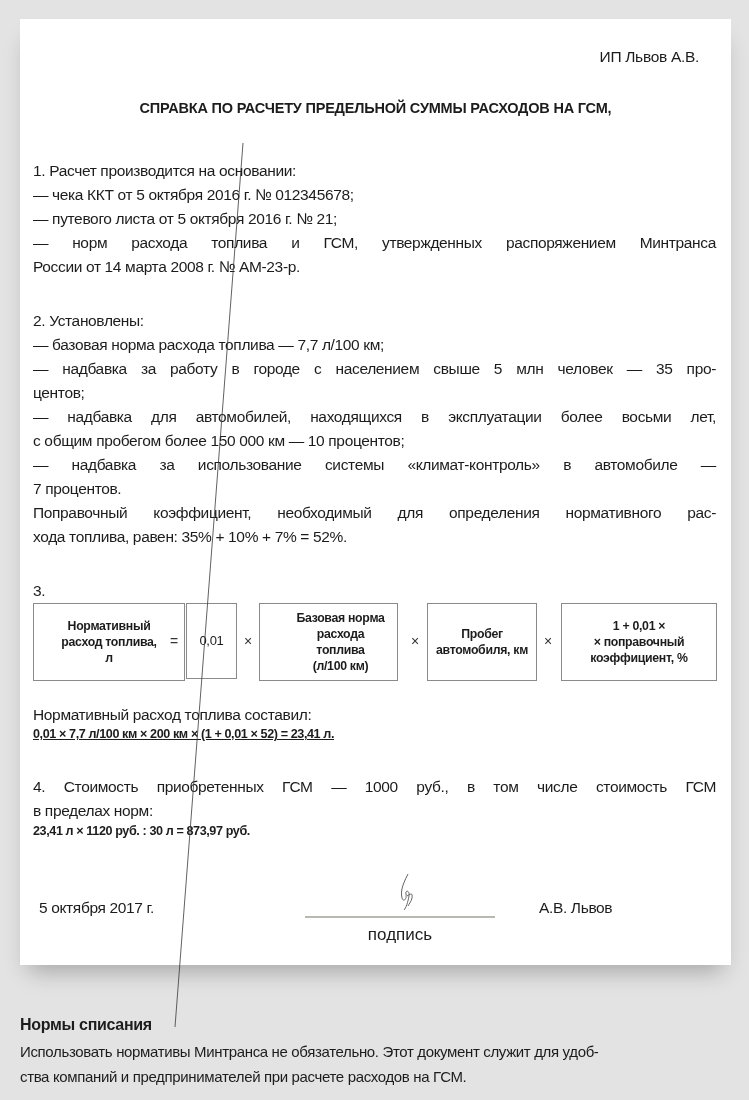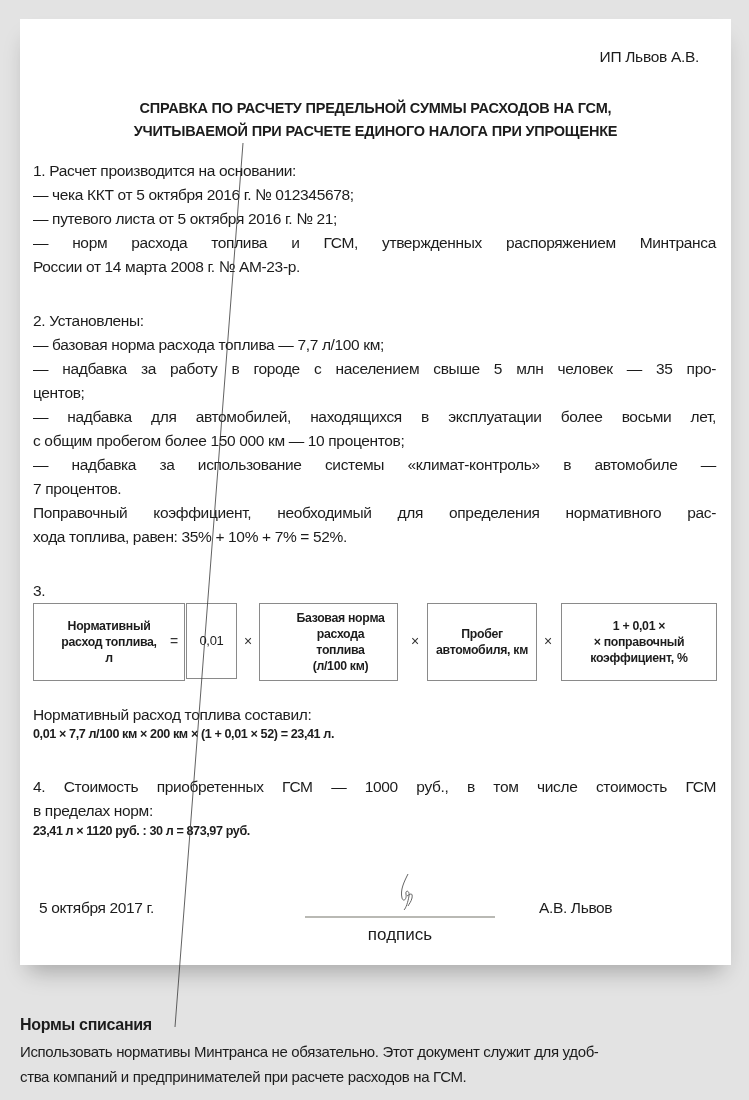--- a/index.html
+++ b/index.html
@@ -53,21 +53,20 @@
   svg.overlay { position:absolute; left:0; top:0; pointer-events:none; }
 </style>
 </head>
 <body>
 
 <div class="page">
 
   <div class="abs header-right">ИП Львов А.В.</div>
 
   <div class="abs doc-title" style="top:77px;">СПРАВКА ПО РАСЧЕТУ ПРЕДЕЛЬНОЙ СУММЫ РАСХОДОВ НА ГСМ,</div>
-  <div class="abs doc-title" style="top:100px;">УЧИТЫВАЕМОЙ ПРИ РАСЧЕТЕ ЕДИНОГО НАЛОГА ПРИ УПРОЩЕНКЕ</div>
 
   <div>
     <div class="abs body-line left13" style="top:140px;">1. Расчет производится на основании:</div>
     <div class="abs body-line left13" style="top:164px;">—  чека ККТ от 5 октября 2016 г. № 012345678;</div>
     <div class="abs body-line left13" style="top:188px;">—  путевого листа от 5 октября 2016 г. № 21;</div>
     <div class="abs body-line justify" style="top:212px;">— норм расхода топлива и ГСМ, утвержденных распоряжением Минтранса</div>
     <div class="abs body-line left13" style="top:236px;">России от 14 марта 2008 г. № АМ-23-р.</div>
   </div>
 
   <div>
@@ -124,21 +123,21 @@
       <div class="fbox" style="left:541px; top:584px; width:156px; height:78px;">
         <div>
           <span>1 + 0,01 ×</span>
           <span>× поправочный</span>
           <span>коэффициент, %</span>
         </div>
       </div>
     </div>
 
     <div class="abs body-line left13" style="top:684px;">Нормативный расход топлива составил:</div>
-    <div class="abs formula left13" style="top:708px;">0,01 × 7,7 л/100 км × 200 км × (1 + 0,01 × 52) = 23,41 л.</div>
+    <div class="abs formula left13" style="top:708px;text-decoration:underline;">0,01 × 7,7 л/100 км × 200 км × (1 + 0,01 × 52) = 23,41 л.</div>
   </div>
 
   <div>
     <div class="abs body-line justify" style="top:756px;">4. Стоимость приобретенных ГСМ — 1000 руб., в том числе стоимость ГСМ</div>
     <div class="abs body-line left13" style="top:780px;">в пределах норм:</div>
     <div class="abs formula left13" style="top:805px;">23,41 л × 1120 руб. : 30 л = 873,97 руб.</div>
   </div>
 
   <div>
     <div class="abs body-line" style="left:19px; top:877px;">5 октября 2017 г.</div>

